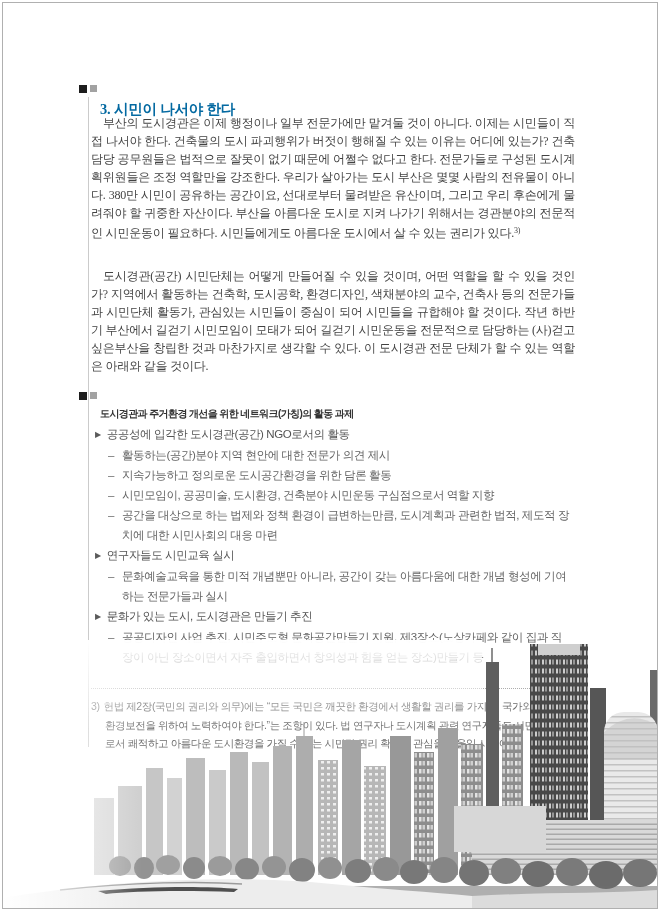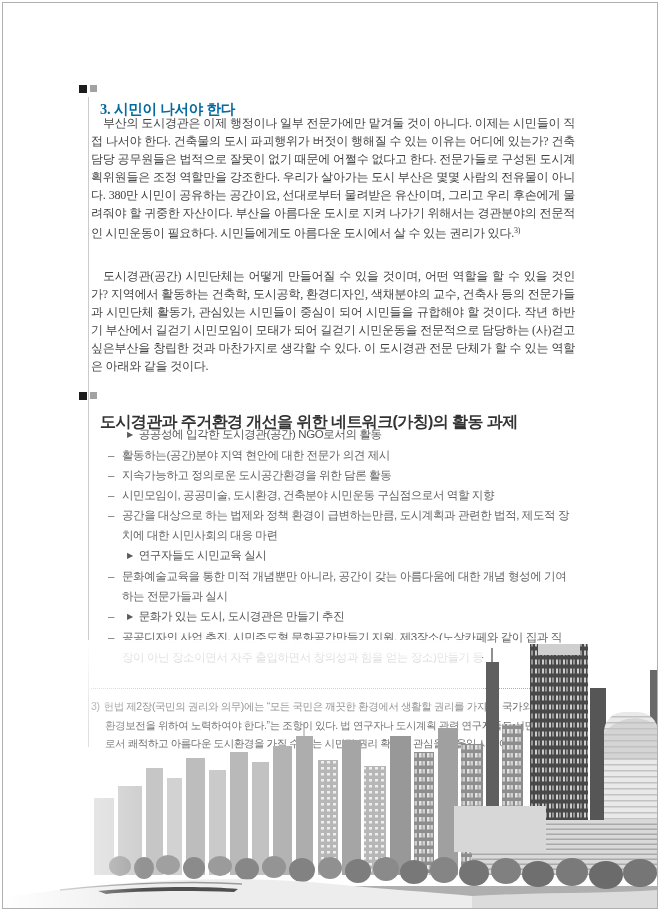--- a/index.html
+++ b/index.html
@@ -29,27 +29,27 @@
     font-family:"Liberation Serif","DejaVu Serif",serif;
     font-size:12px;line-height:18px;color:#424242;
     text-align:justify;text-indent:12px;letter-spacing:-0.2px;margin:0;
   }
   #para1{top:114px;}
   #para2{top:267px;}
   .fnref{font-size:8px;vertical-align:4px;color:#424242;}
 
   .sub-heading{
     position:absolute;left:100px;top:399px;z-index:5;
-    font-size:16px;font-weight:bold;color:#333333;letter-spacing:-0.6px;
+    font-size:10px;font-weight:bold;color:#333333;letter-spacing:-0.6px;
   }
   .task-list{
     position:absolute;left:95px;top:424px;width:476px;z-index:5;
     font-size:11.5px;line-height:20px;color:#636363;letter-spacing:-0.4px;
   }
-  .group-label{color:#535353;margin-left:32px;}
+  .group-label{color:#535353;}
   .group-label .tri{
     font-size:8px;color:#5a5a5a;margin-right:6px;vertical-align:1px;
   }
   .item{position:relative;padding-left:27px;}
   .item .dash{position:absolute;left:13px;top:0;color:#6a6a6a;}
 
   .dotline{
     position:absolute;left:91px;top:688px;width:479px;height:0;
     border-top:1px dotted #adadad;z-index:5;
   }

